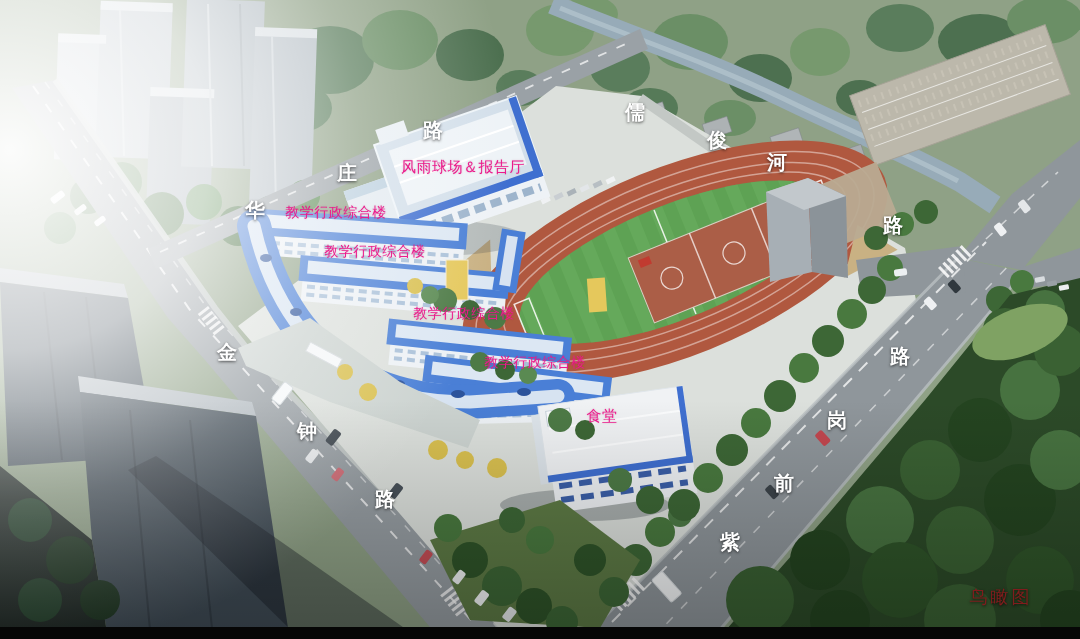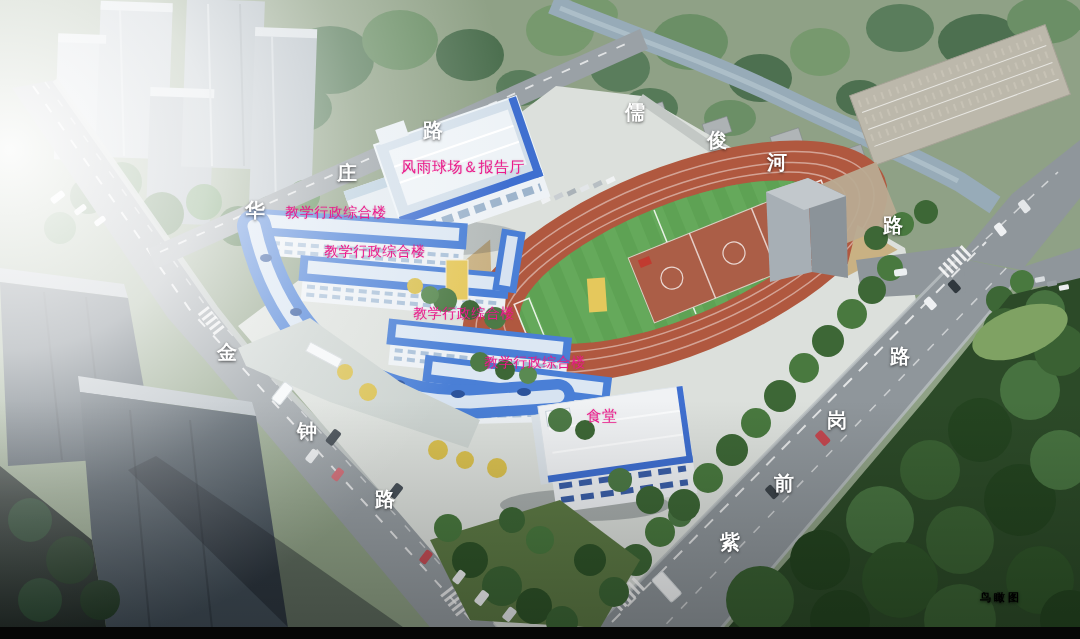--- a/index.html
+++ b/index.html
@@ -5,21 +5,21 @@
   html,body{margin:0;padding:0;background:#222;}
   .stage{position:relative;width:1080px;height:639px;overflow:hidden;
          background:#94a78c;font-family:"Liberation Sans","DejaVu Sans",sans-serif;}
   .stage svg{position:absolute;left:0;top:0;}
   .lbl{position:absolute;transform:translate(-50%,-50%);white-space:nowrap;pointer-events:none;line-height:1;}
   .pink{color:#ec1a8c;font-weight:400;font-size:14px;letter-spacing:.5px;
         text-shadow:0 0 2px rgba(150,0,70,.25);}
   .pink.lg{font-size:15px;}
   .roadchar{color:#ffffff;font-weight:700;font-size:20px;
         text-shadow:0 1px 3px rgba(0,0,0,.65);}
-  .viewtitle{color:#000000;font-weight:700;font-size:11px;letter-spacing:3px;
+  .viewtitle{color:#7f1d1d;font-weight:400;font-size:18px;letter-spacing:3px;
         text-shadow:0 1px 3px rgba(0,0,0,.75);}
 </style>
 </head>
 <body>
 
 <div class="stage">
 <svg width="1080" height="639" viewBox="0 0 1080 639">
   <defs>
     <radialGradient id="flare" gradientUnits="userSpaceOnUse" cx="10" cy="150" r="500">
       <stop offset="0" stop-color="#ffffff" stop-opacity="0.97"></stop>

